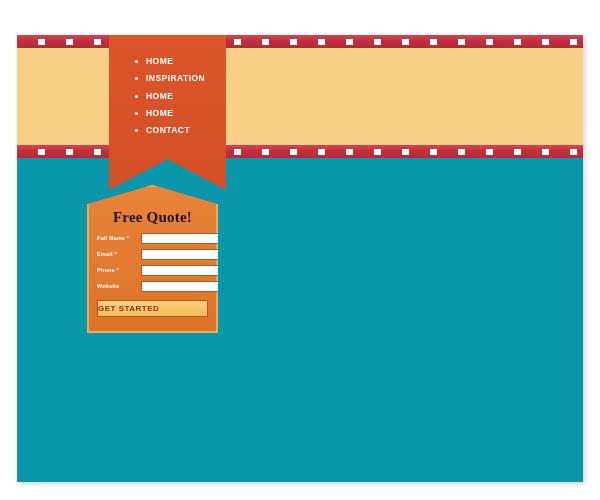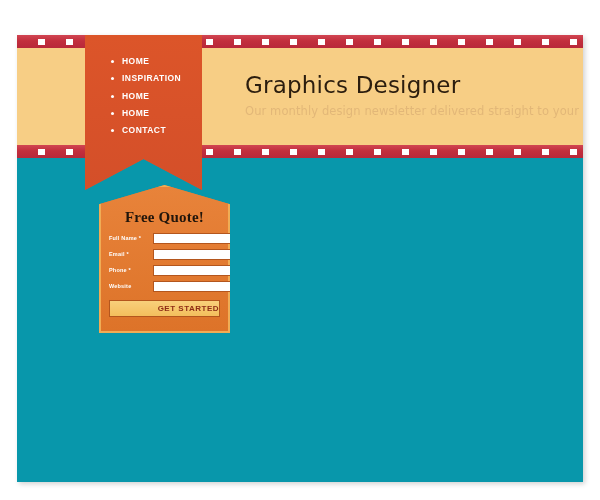--- a/index.html
+++ b/index.html
@@ -101,21 +101,21 @@
     font-size: 11.5px;
     font-weight: 400;
     color: #e2b778;
     letter-spacing: 0.1px;
     white-space: nowrap;
   }
 
   
   .nav-ribbon {
     position: absolute;
-    left: 68px;
+    left: 92px;
     top: 0;
     width: 117px;
     height: 155px;
     background: #d9532c;
     background-image: linear-gradient(to bottom, #dc5529 0%, #d44f29 100%);
     box-shadow: 2px 1px 4px rgba(0,0,0,0.25);
     -webkit-clip-path: polygon(0 0, 100% 0, 100% 100%, 50% 80%, 0 100%);
     clip-path: polygon(0 0, 100% 0, 100% 100%, 50% 80%, 0 100%);
     z-index: 5;
   }
@@ -141,21 +141,21 @@
     top: 3px;
     width: 3px;
     height: 3px;
     background: #ffffff;
     border-radius: 50%;
   }
 
   
   .quote-card {
     position: absolute;
-    left: 82px;
+    left: 70px;
     top: 150px;
     width: 127px;
     height: 144px;
     background: #e07a2f;
     background-image: linear-gradient(to bottom, #e8833a 0%, #dd7329 100%);
     border: 2px solid #f0ac55;
     -webkit-clip-path: polygon(0 13%, 50% 0, 100% 13%, 100% 100%, 0 100%);
     clip-path: polygon(0 13%, 50% 0, 100% 13%, 100% 100%, 0 100%);
     box-shadow: 2px 2px 5px rgba(0,0,0,0.22);
     z-index: 6;
@@ -200,21 +200,21 @@
   }
 
   .cta-wrap {
     padding: 3px 8px 0 8px;
   }
   .cta-button {
     display: block;
     width: 100%;
     height: 17px;
     line-height: 15px;
-    text-align: right;
+    text-align: left;
     background: #f6c76c;
     background-image: linear-gradient(to bottom, #f8d07b 0%, #f3be5d 100%);
     border: 1px solid #b4561d;
     box-sizing: border-box;
     font-family: "Liberation Sans", sans-serif;
     font-size: 8px;
     font-weight: 700;
     letter-spacing: 0.5px;
     color: #8e2d16;
     cursor: pointer;
@@ -257,26 +257,20 @@
           <span class="hole"></span>
           <span class="hole"></span>
           <span class="hole"></span>
           <span class="hole"></span>
           <span class="hole"></span>
           <span class="hole"></span>
           <span class="hole"></span>
         </div>
       </div>
 
-      <div class="header-inner">
-        <div class="header-text">
-          <h1 class="site-title">Graphics Designer</h1>
-          <p class="site-tagline">Our monthly design newsletter delivered straight to your inbox</p>
-        </div>
-      </div>
 
       <div class="filmstrip bottom">
         <div class="holes">
           <span class="hole"></span>
           <span class="hole"></span>
           <span class="hole"></span>
           <span class="hole"></span>
           <span class="hole"></span>
           <span class="hole"></span>
           <span class="hole"></span>

